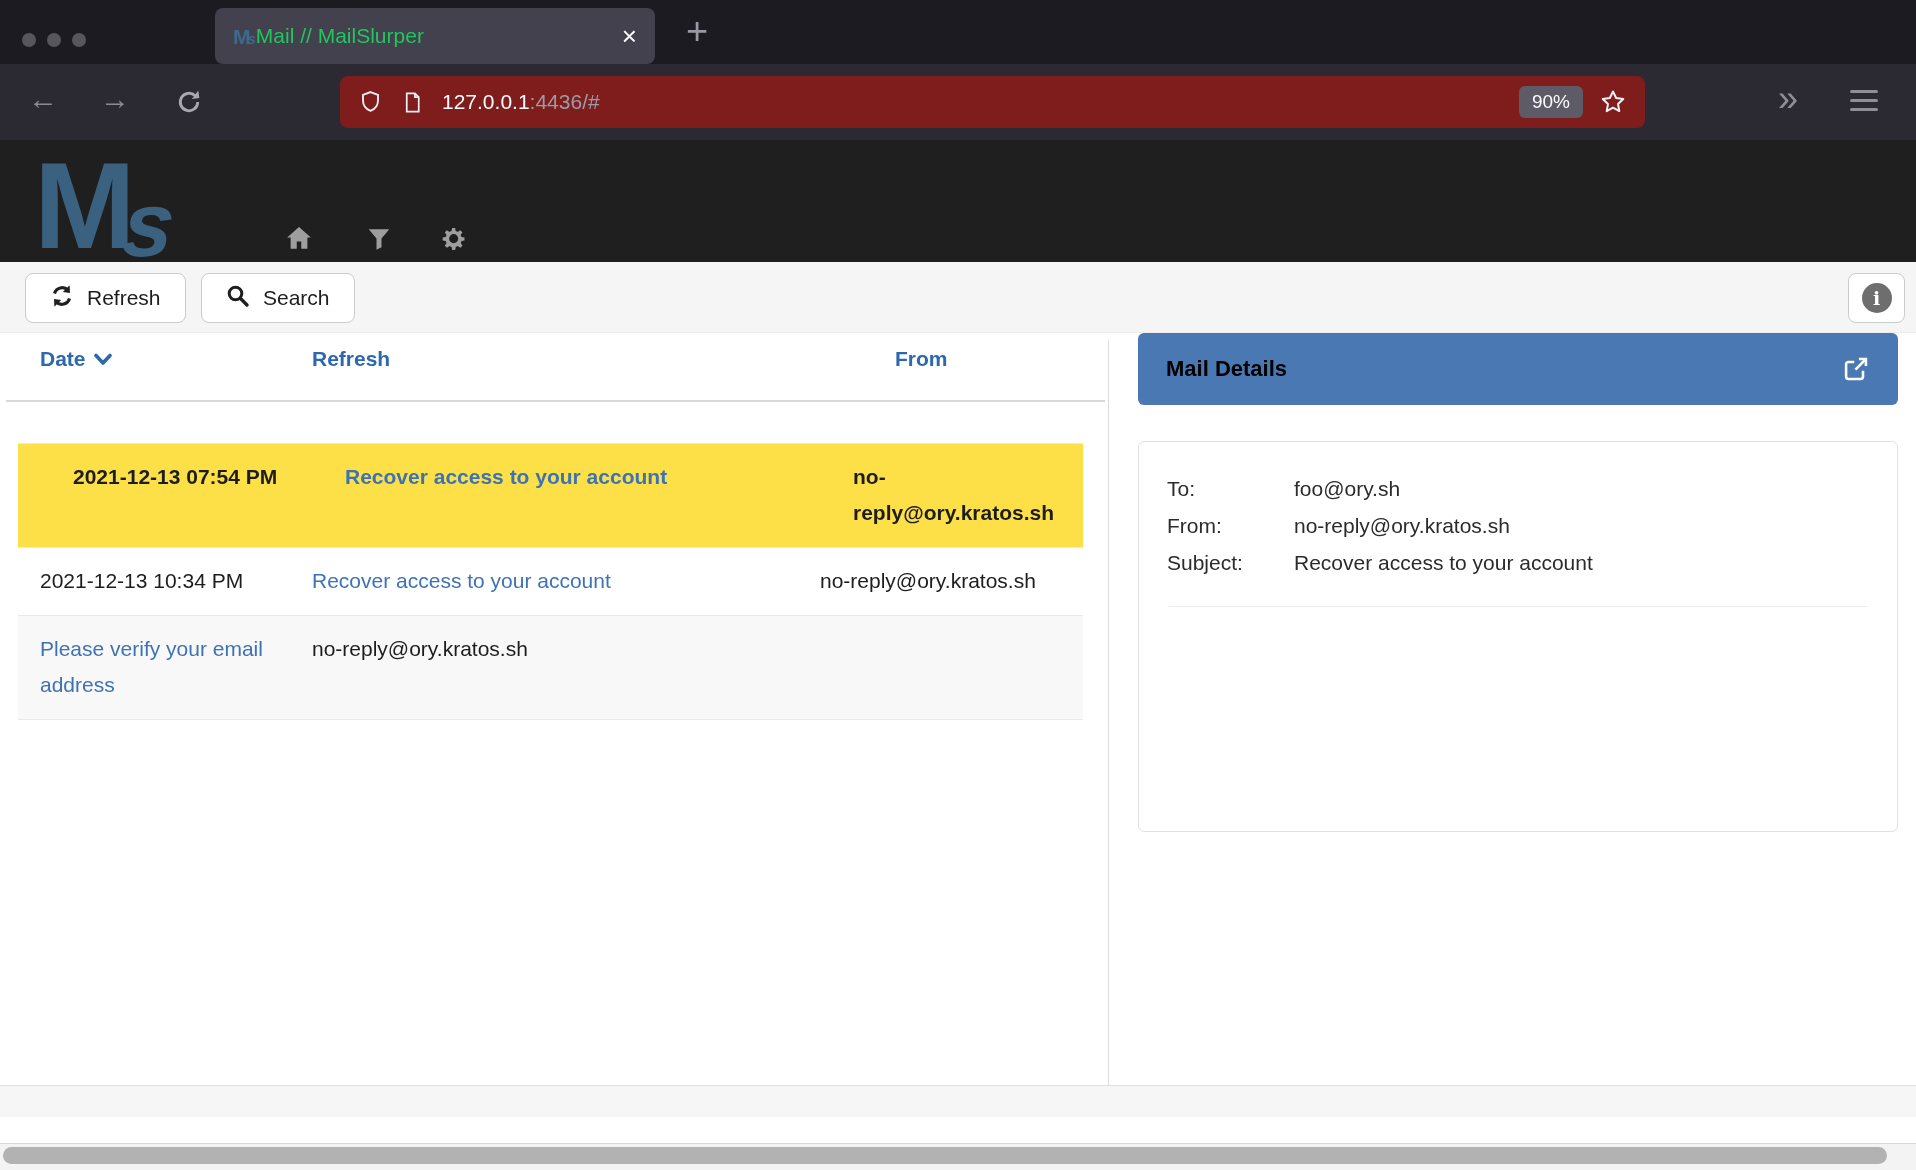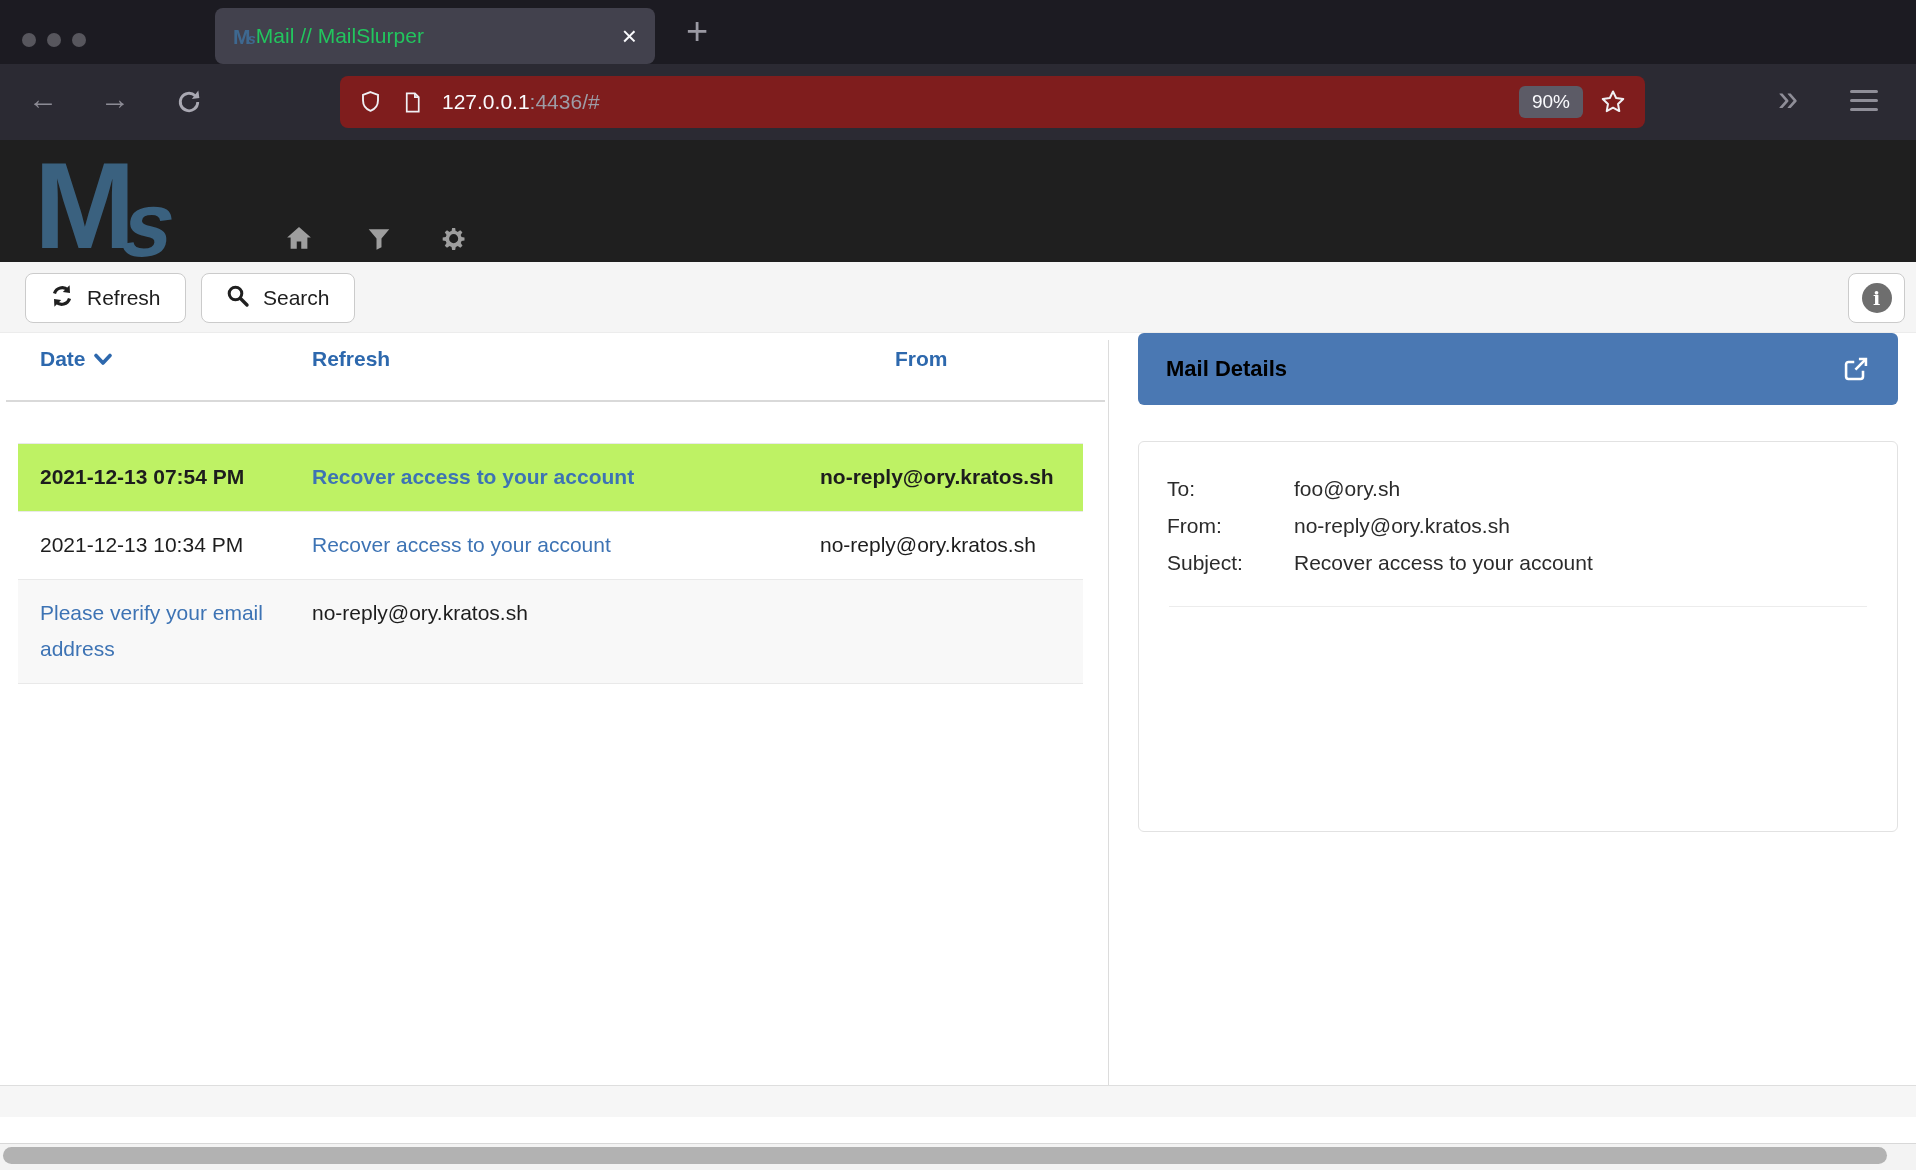--- a/index.html
+++ b/index.html
@@ -62,21 +62,21 @@
   .hd-from { padding-left:97px !important; }
   .header-rule { position:absolute; left:6px; top:400px; width:1099px; height:2px; background:#d9d9d9; }
   .mail-rows { position:absolute; left:18px; top:443px; width:1065px; }
   .mrow { display:grid; grid-template-columns:272px 508px 1fr; border-top:1px solid #e9e9e9;
           font-size:21px; line-height:36px; padding:15px 0 16px 0; }
   .mrow:last-child { border-bottom:1px solid #e9e9e9; }
   .mrow .cell { padding-left:22px; color:#1d1d1d; }
   .mrow .c-date { padding-right:38px; }
   .mrow .c-from { padding-right:23px; word-wrap:break-word; overflow-wrap:break-word; }
   .mrow .c-subj a { color:#3d73b4; text-decoration:none; }
-  .mrow-sel { background:#bef264; font-weight:bold; }
+  .mrow-sel { background:#fde047; font-weight:bold;padding-left:33px; }
   .mrow-alt { background:#f8f8f8; }
   
   .divider-v { position:absolute; left:1108px; top:340px; width:1px; height:777px; background:#dcdcdc; }
   .bottom-band { position:absolute; left:0; top:1085px; width:1916px; height:32px; background:#f6f6f6;
                  border-top:1px solid #dedede; }
   .hscroll-track { position:absolute; left:0; top:1143px; width:1916px; height:27px; background:#f3f3f3;
                    border-top:1px solid #d8d8d8; }
   .hscroll-thumb { position:absolute; left:3px; top:1147px; width:1884px; height:17px;
                    border-radius:9px; background:#b2b2b2; }
   

